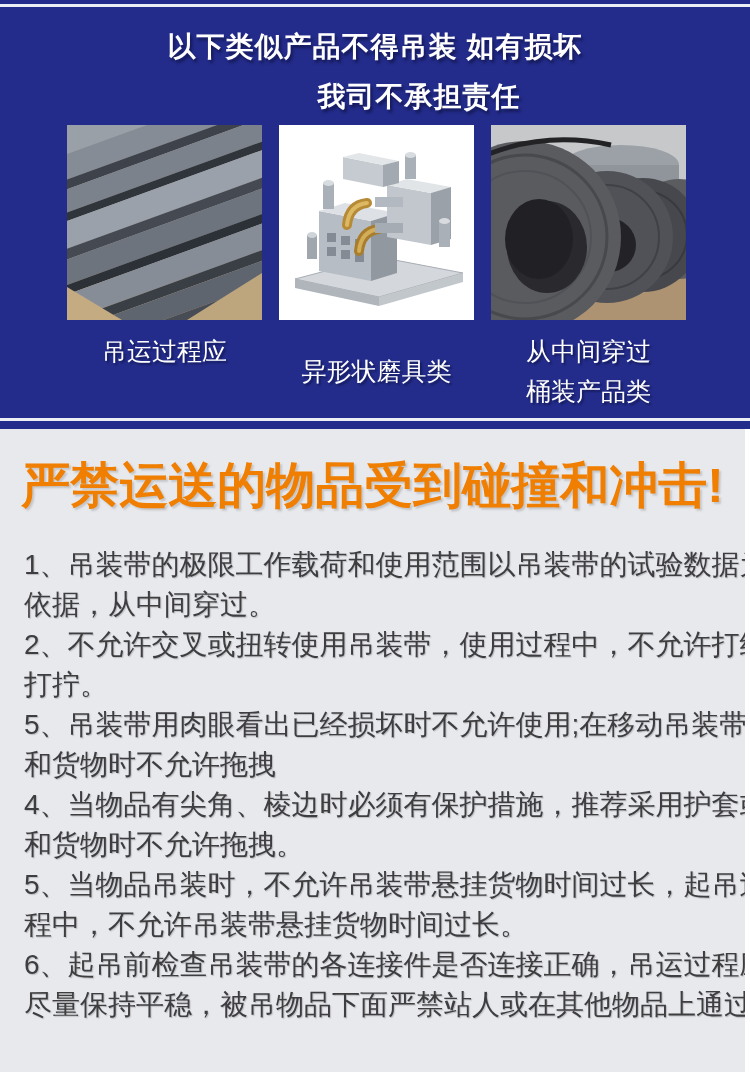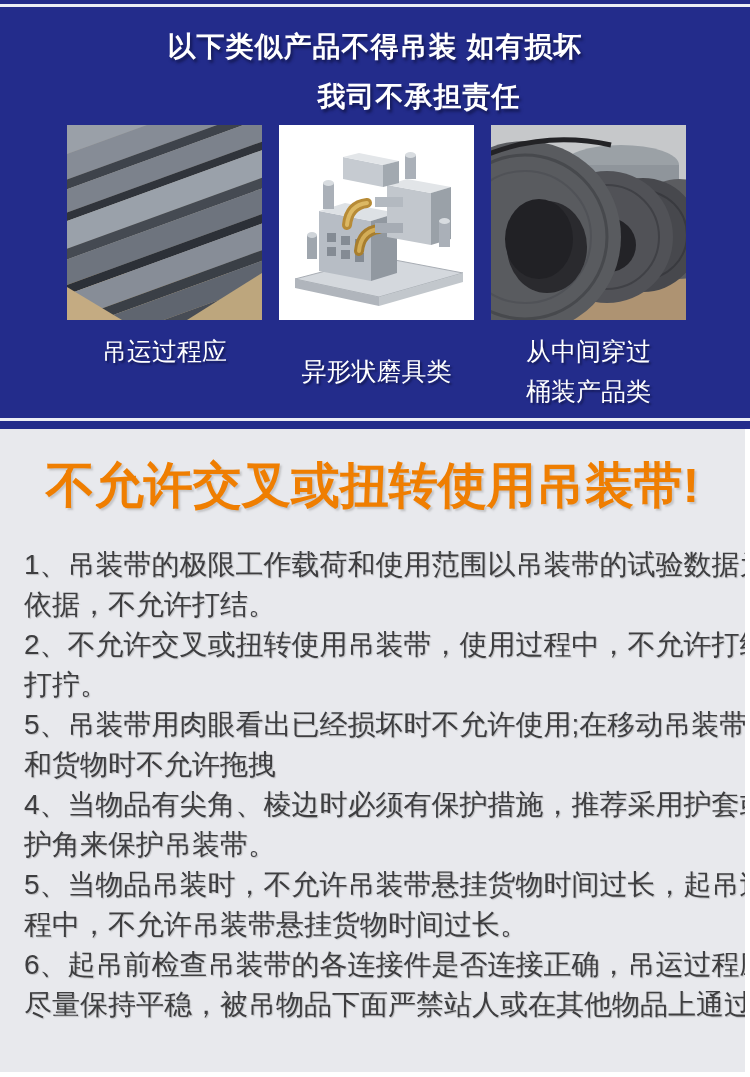--- a/index.html
+++ b/index.html
@@ -160,38 +160,38 @@
     </div>
     <div class="caption c3">
       <div>从中间穿过</div>
       <div>桶装产品类</div>
     </div>
 
     <div class="deco-line bottom"></div>
   </div>
 
   <div class="panel">
-    <div class="warning-heading">不允许交叉或扭转使用吊装带!</div>
+    <div class="warning-heading">严禁运送的物品受到碰撞和冲击!</div>
 
     <div class="warning-list">
       <div>
         <div class="warning-line">1、吊装带的极限工作载荷和使用范围以吊装带的试验数据为</div>
-        <div class="warning-line">依据，不允许打结。</div>
+        <div class="warning-line">依据，从中间穿过。</div>
       </div>
       <div>
         <div class="warning-line">2、不允许交叉或扭转使用吊装带，使用过程中，不允许打结、</div>
         <div class="warning-line">打拧。</div>
       </div>
       <div>
         <div class="warning-line">5、吊装带用肉眼看出已经损坏时不允许使用;在移动吊装带</div>
         <div class="warning-line">和货物时不允许拖拽</div>
       </div>
       <div>
         <div class="warning-line">4、当物品有尖角、棱边时必须有保护措施，推荐采用护套或</div>
-        <div class="warning-line">护角来保护吊装带。</div>
+        <div class="warning-line">和货物时不允许拖拽。</div>
       </div>
       <div>
         <div class="warning-line">5、当物品吊装时，不允许吊装带悬挂货物时间过长，起吊过</div>
         <div class="warning-line">程中，不允许吊装带悬挂货物时间过长。</div>
       </div>
       <div>
         <div class="warning-line">6、起吊前检查吊装带的各连接件是否连接正确，吊运过程应</div>
         <div class="warning-line">尽量保持平稳，被吊物品下面严禁站人或在其他物品上通过。</div>
       </div>
     </div>

